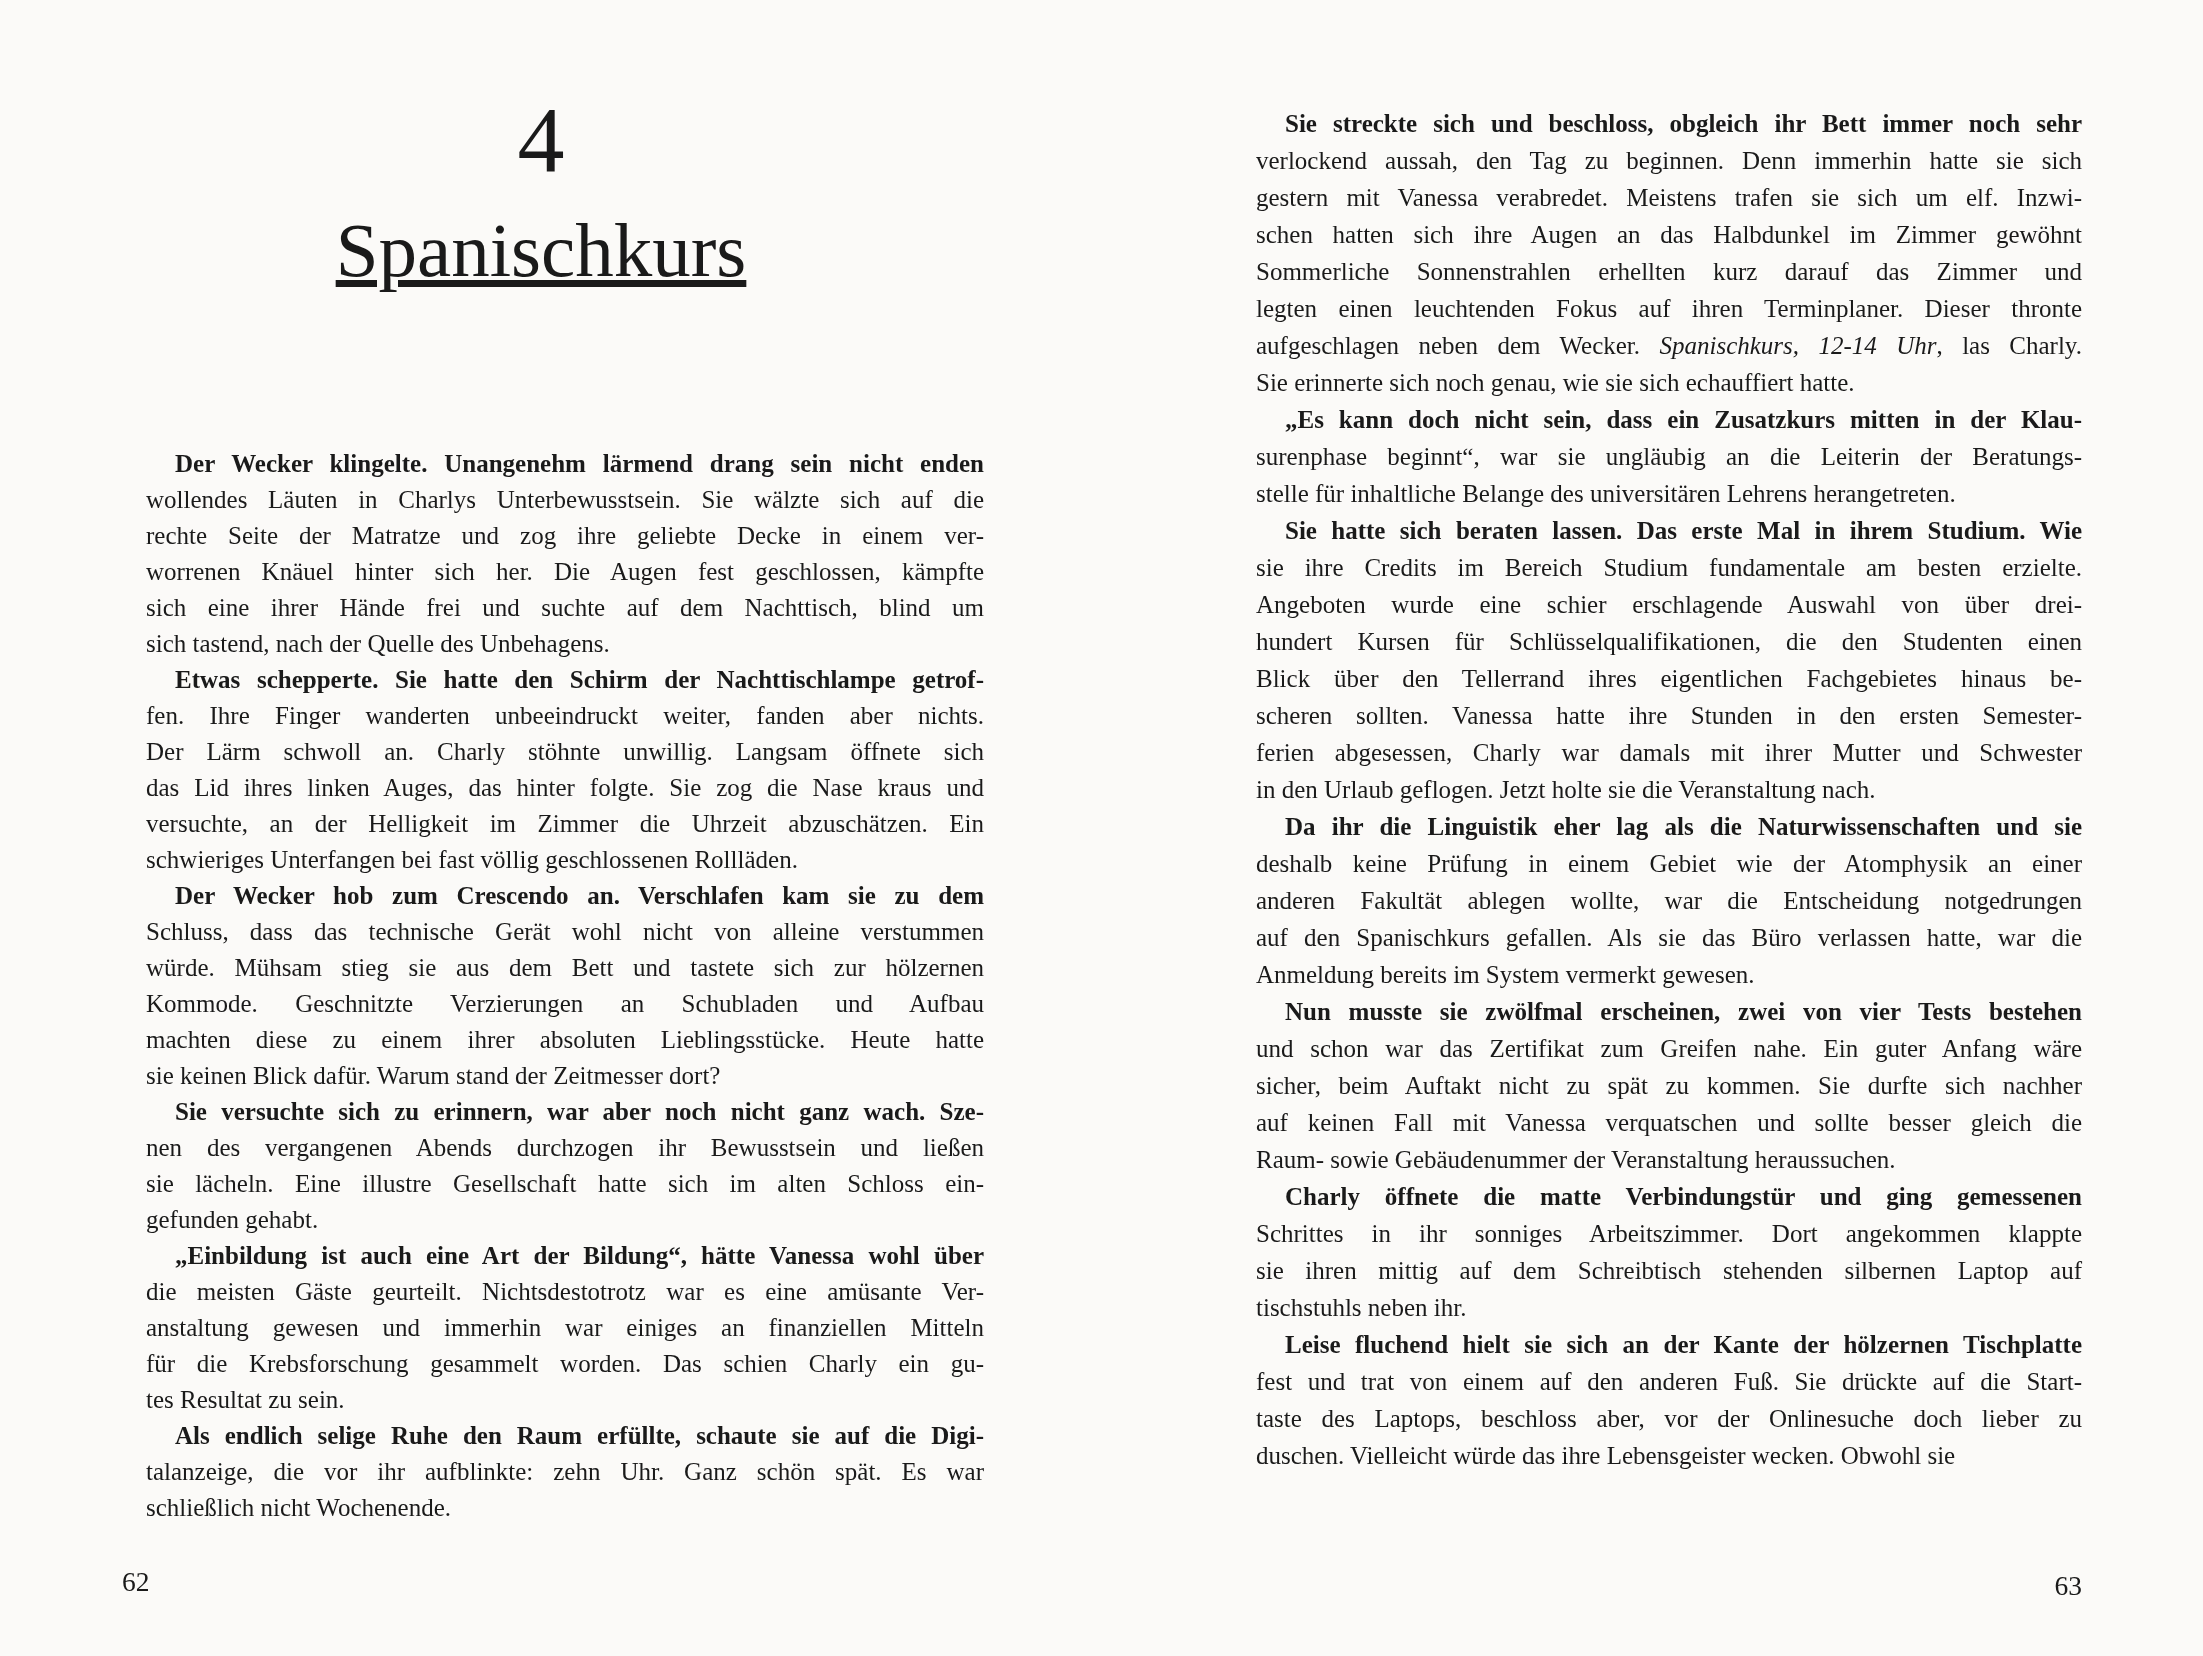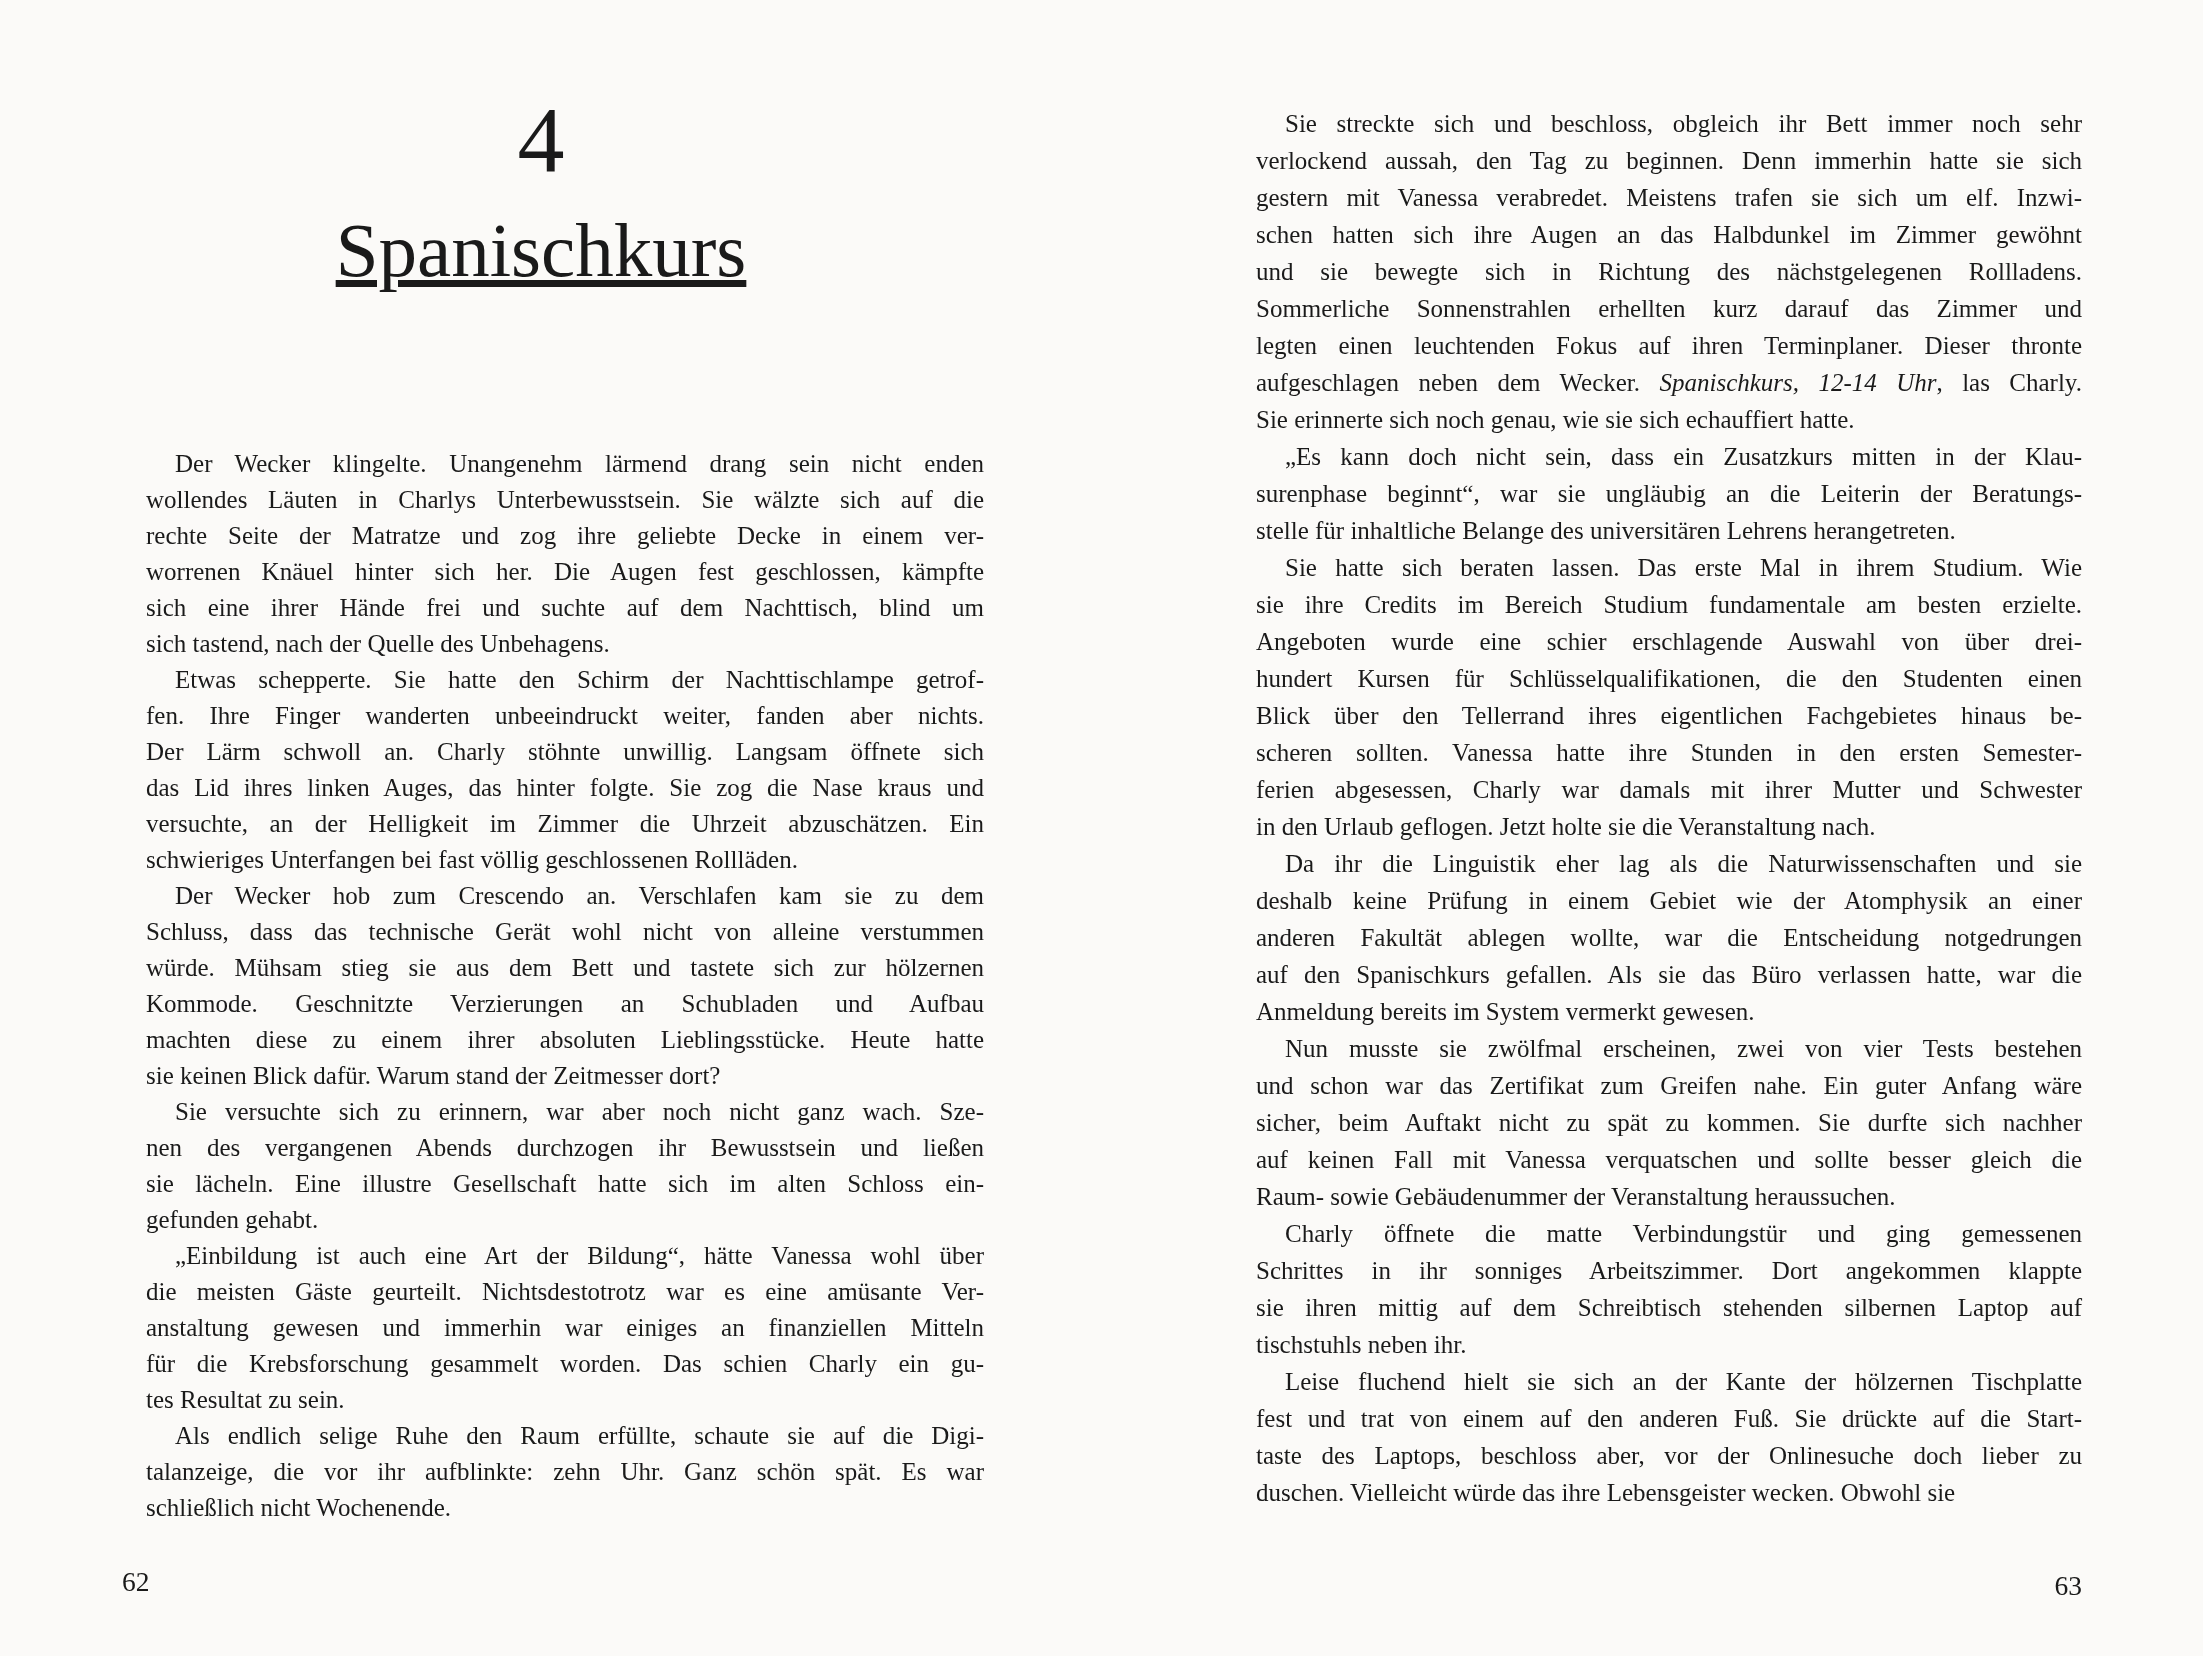--- a/index.html
+++ b/index.html
@@ -31,21 +31,21 @@
 
   .line {
     font-size:25px;
     white-space:nowrap;
     text-align:justify;
     text-align-last:justify;
     text-justify:inter-word;
   }
   .left-body  .line { height:36px; line-height:36px; }
   .right-body .line { height:37px; line-height:37px; }
-  .line.first { text-indent:29px; }
+  .line.first { text-indent:29px;font-weight:bold; }
   .line.last  { text-align-last:left; }
   .line em { }
 
   .page-number { position:absolute; font-size:27.5px; line-height:1; }
   .pn-left  { left:0; top:1568px; }
   .pn-right { left:0; top:1572px; width:100%; text-align:right; }
 </style>
 </head>
 <body>
 
@@ -101,21 +101,20 @@
     <div class="page-number pn-left">62</div>
   </section>
 
   <section class="page right">
     <div class="body-text right-body" id="right-body">
         <div>
           <div class="line first"><span>Sie streckte sich und beschloss, obgleich ihr Bett immer noch sehr</span></div>
           <div class="line"><span>verlockend aussah, den Tag zu beginnen. Denn immerhin hatte sie sich</span></div>
           <div class="line"><span>gestern mit Vanessa verabredet. Meistens trafen sie sich um elf. Inzwi-</span></div>
           <div class="line"><span>schen hatten sich ihre Augen an das Halbdunkel im Zimmer gewöhnt</span></div>
-          <div class="line"><span>und sie bewegte sich in Richtung des nächstgelegenen Rollladens.</span></div>
           <div class="line"><span>Sommerliche Sonnenstrahlen erhellten kurz darauf das Zimmer und</span></div>
           <div class="line"><span>legten einen leuchtenden Fokus auf ihren Terminplaner. Dieser thronte</span></div>
           <div class="line"><span>aufgeschlagen neben dem Wecker. </span><em>Spanischkurs, 12-14 Uhr</em><span>, las Charly.</span></div>
           <div class="line last"><span>Sie erinnerte sich noch genau, wie sie sich echauffiert hatte.</span></div>
         </div>
         <div>
           <div class="line first"><span>„Es kann doch nicht sein, dass ein Zusatzkurs mitten in der Klau-</span></div>
           <div class="line"><span>surenphase beginnt“, war sie ungläubig an die Leiterin der Beratungs-</span></div>
           <div class="line last"><span>stelle für inhaltliche Belange des universitären Lehrens herangetreten.</span></div>
         </div>

